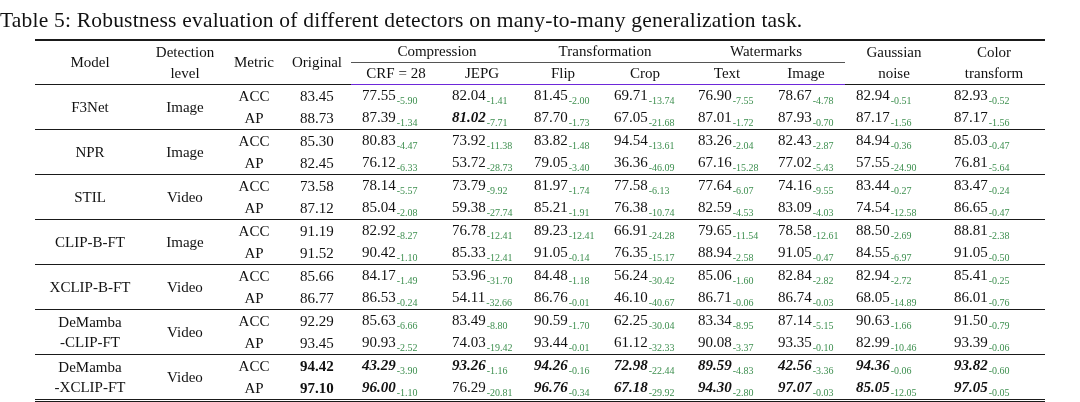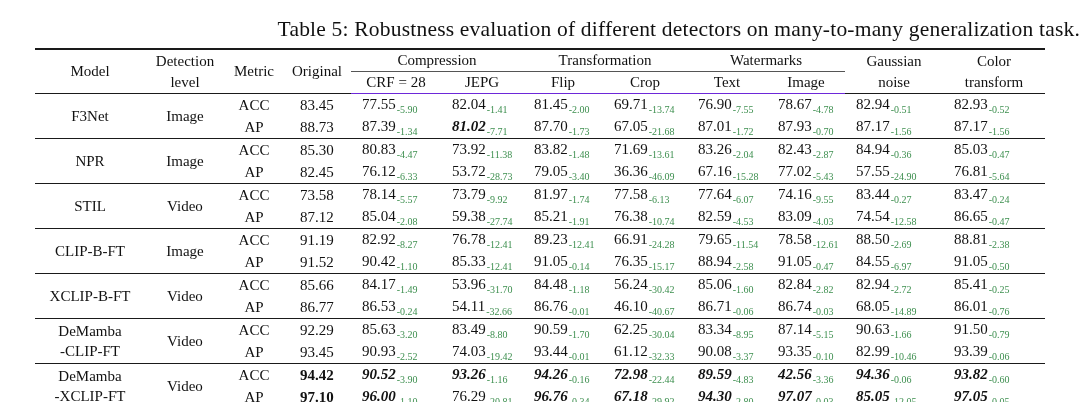--- a/index.html
+++ b/index.html
@@ -1,18 +1,18 @@
 <!DOCTYPE html>
 <html style="--delta: #3d8f4f;"><head>
 <meta charset="utf-8">
 <style>
   html,body{margin:0;padding:0;background:#ffffff;width:1080px;height:402px;overflow:hidden;}
   body{font-family:"Liberation Serif","DejaVu Serif",serif;color:#111;}
   .page{width:1080px;height:402px;position:relative;}
-  .caption{ text-align:right; font-size:21.5px; padding-top:17px; letter-spacing:.2px;}
+  .caption{ text-align:left; font-size:21.5px; padding-top:8px; letter-spacing:.2px;}
   table.tbl{
     border-collapse:collapse; table-layout:fixed;
     width:1010px; margin:6px auto 8px auto;
     border-top:2px solid #1a1a1a; border-bottom:3px double #1a1a1a;
     font-size:15px;
   }
   th,td{padding:0; font-weight:normal; text-align:center; vertical-align:middle; line-height:20px;}
   thead th{line-height:21px;}
   thead tr.subhead th{border-bottom:1px solid #6d28d9;}
   th.grp{border-bottom:1px solid #555;}
@@ -97,21 +97,21 @@
           <td class="val"><span class="num">87.17</span><span class="delta">-1.56</span></td>
         </tr>
         <tr class="block-start">
           <td rowspan="2" class="pre">NPR</td>
           <td rowspan="2">Image</td>
           <td>ACC</td>
           <td class="orig">85.30</td>
           <td class="val"><span class="num">80.83</span><span class="delta">-4.47</span></td>
           <td class="val"><span class="num">73.92</span><span class="delta">-11.38</span></td>
           <td class="val"><span class="num">83.82</span><span class="delta">-1.48</span></td>
-          <td class="val"><span class="num">71.69</span><span class="delta">-13.61</span></td>
+          <td class="val"><span class="num">94.54</span><span class="delta">-13.61</span></td>
           <td class="val"><span class="num">83.26</span><span class="delta">-2.04</span></td>
           <td class="val"><span class="num">82.43</span><span class="delta">-2.87</span></td>
           <td class="val"><span class="num">84.94</span><span class="delta">-0.36</span></td>
           <td class="val"><span class="num">85.03</span><span class="delta">-0.47</span></td>
         </tr>
         <tr>
           <td>AP</td>
           <td class="orig">82.45</td>
           <td class="val"><span class="num">76.12</span><span class="delta">-6.33</span></td>
           <td class="val"><span class="num">53.72</span><span class="delta">-28.73</span></td>
@@ -199,21 +199,21 @@
           <td class="val"><span class="num">86.74</span><span class="delta">-0.03</span></td>
           <td class="val"><span class="num">68.05</span><span class="delta">-14.89</span></td>
           <td class="val"><span class="num">86.01</span><span class="delta">-0.76</span></td>
         </tr>
         <tr class="block-start">
           <td rowspan="2" class="pre">DeMamba
 -CLIP-FT</td>
           <td rowspan="2">Video</td>
           <td>ACC</td>
           <td class="orig">92.29</td>
-          <td class="val"><span class="num">85.63</span><span class="delta">-3.20</span></td>
+          <td class="val"><span class="num">85.63</span><span class="delta">-6.66</span></td>
           <td class="val"><span class="num">83.49</span><span class="delta">-8.80</span></td>
           <td class="val"><span class="num">90.59</span><span class="delta">-1.70</span></td>
           <td class="val"><span class="num">62.25</span><span class="delta">-30.04</span></td>
           <td class="val"><span class="num">83.34</span><span class="delta">-8.95</span></td>
           <td class="val"><span class="num">87.14</span><span class="delta">-5.15</span></td>
           <td class="val"><span class="num">90.63</span><span class="delta">-1.66</span></td>
           <td class="val"><span class="num">91.50</span><span class="delta">-0.79</span></td>
         </tr>
         <tr>
           <td>AP</td>
@@ -226,21 +226,21 @@
           <td class="val"><span class="num">93.35</span><span class="delta">-0.10</span></td>
           <td class="val"><span class="num">82.99</span><span class="delta">-10.46</span></td>
           <td class="val"><span class="num">93.39</span><span class="delta">-0.06</span></td>
         </tr>
         <tr class="block-start">
           <td rowspan="2" class="pre">DeMamba
 -XCLIP-FT</td>
           <td rowspan="2">Video</td>
           <td>ACC</td>
           <td class="orig b">94.42</td>
-          <td class="val"><span class="num b">90.52</span><span class="delta">-3.90</span></td>
+          <td class="val"><span class="num b">43.29</span><span class="delta">-3.90</span></td>
           <td class="val"><span class="num b">93.26</span><span class="delta">-1.16</span></td>
           <td class="val"><span class="num b">94.26</span><span class="delta">-0.16</span></td>
           <td class="val"><span class="num b">72.98</span><span class="delta">-22.44</span></td>
           <td class="val"><span class="num b">89.59</span><span class="delta">-4.83</span></td>
           <td class="val"><span class="num b">42.56</span><span class="delta">-3.36</span></td>
           <td class="val"><span class="num b">94.36</span><span class="delta">-0.06</span></td>
           <td class="val"><span class="num b">93.82</span><span class="delta">-0.60</span></td>
         </tr>
         <tr>
           <td>AP</td>

